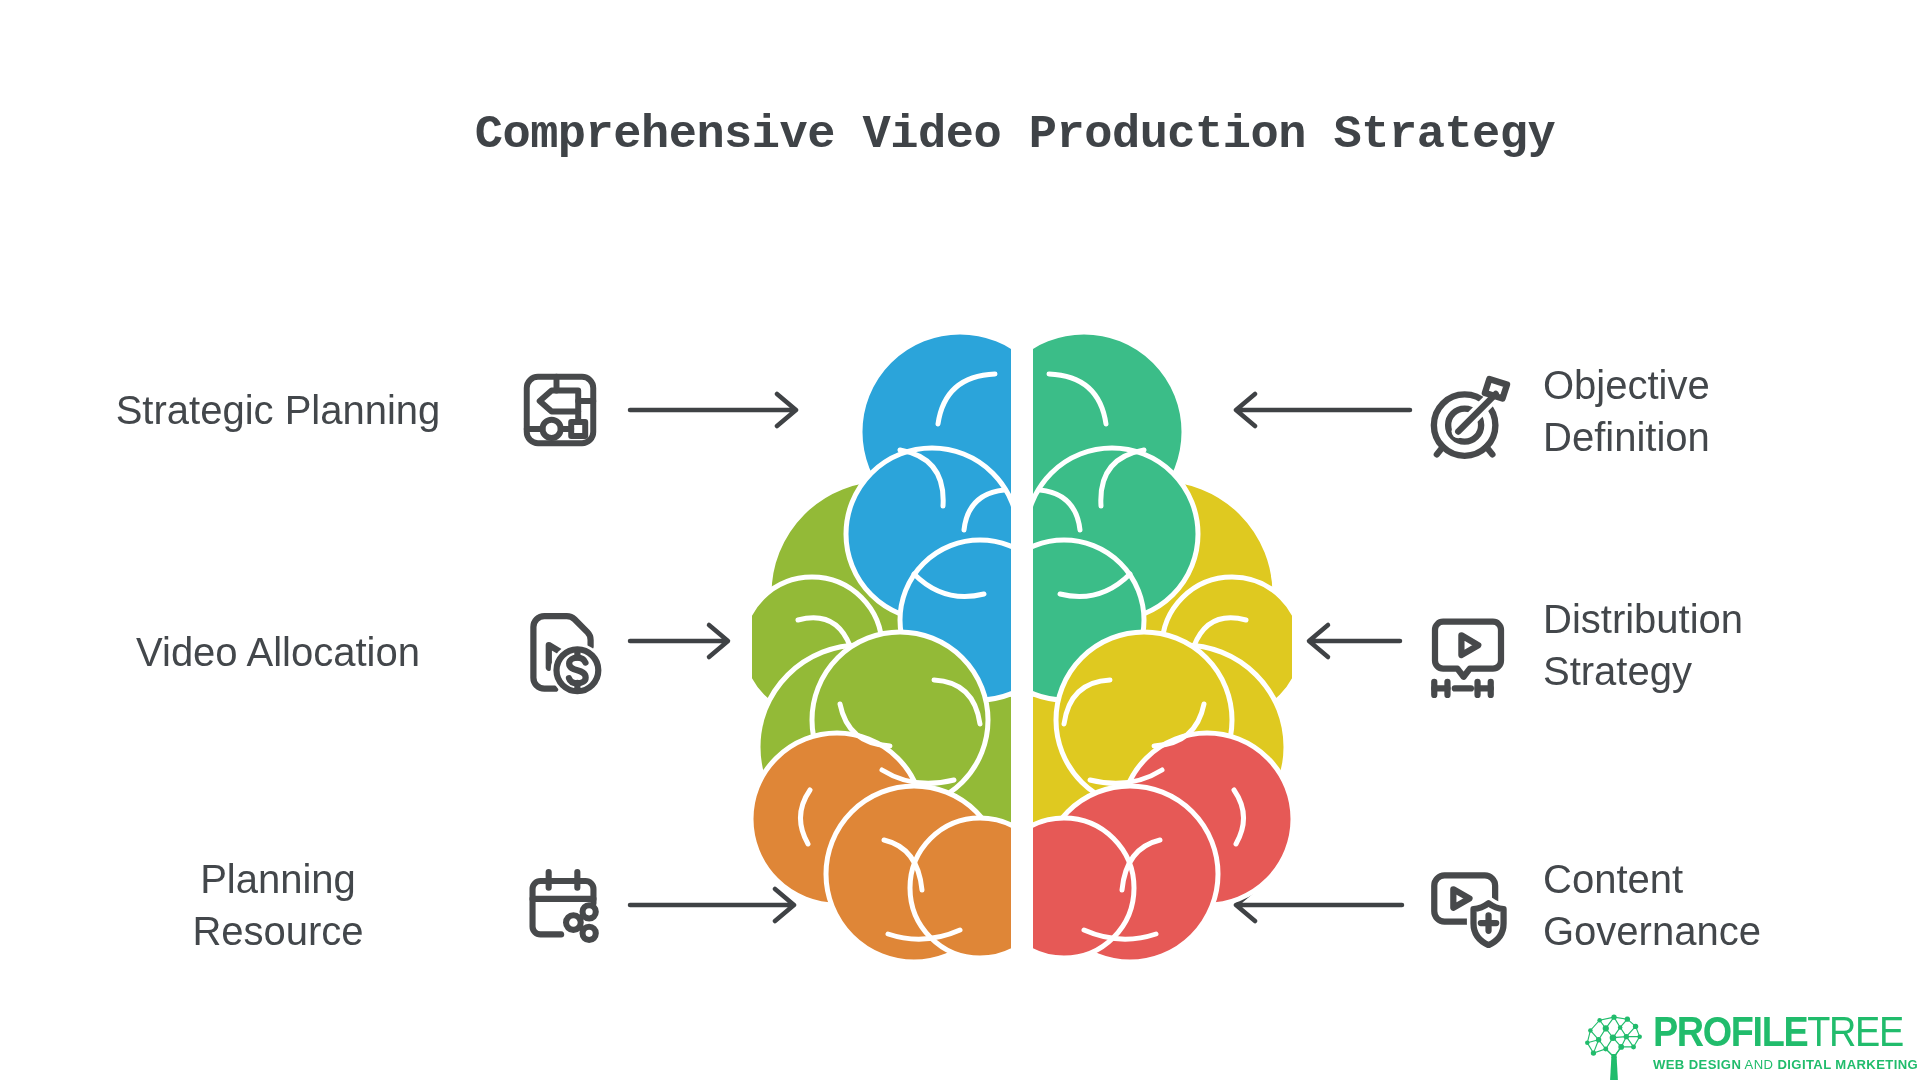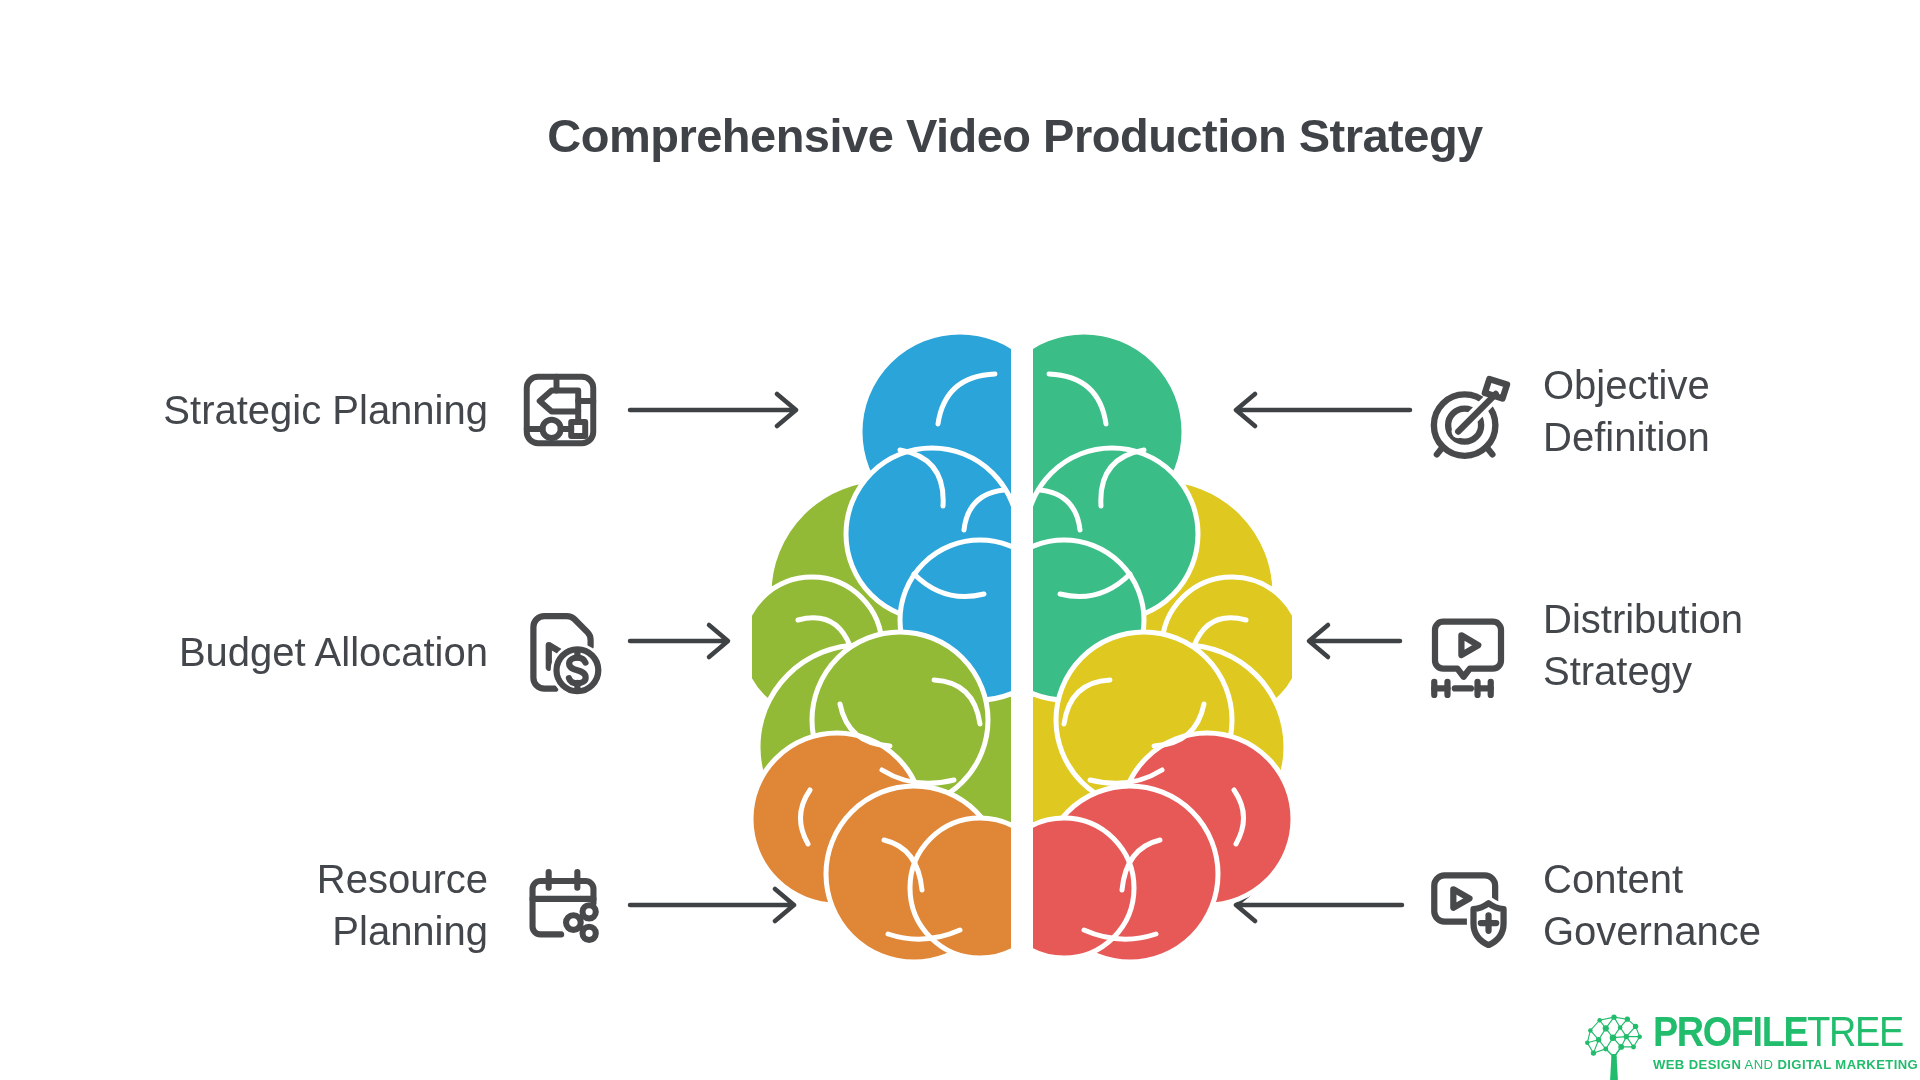--- a/index.html
+++ b/index.html
@@ -5,26 +5,27 @@
   html,body{margin:0;padding:0;}
   body{
     width:1920px;height:1080px;position:relative;overflow:hidden;
     background:var(--c-background,#fff);
     font-family:"Liberation Sans",sans-serif;
   }
   .title{
     position:absolute;left:415px;top:108px;width:1200px;
     text-align:center;font-size:47px;font-weight:700;letter-spacing:-0.5px;
     color:var(--c-title_text,#3f4347);
+    font-family:Liberation Mono, monospace;
   }
   .label{
     position:absolute;font-size:40px;line-height:52px;
     color:var(--c-label_text,#43474b);
   }
-  .label.left{width:420px;text-align:right;left:68px;}
+  .label.left{width:420px;text-align:center;left:68px;}
   .label.right{width:420px;text-align:left;left:1543px;}
   .icon{position:absolute;}
   .oi{fill:none;stroke:var(--c-icon_stroke,#47494b);stroke-width:1.7;
       stroke-linecap:round;stroke-linejoin:round;}
   .halo{fill:#fff;stroke:none;}
   .halostroke{fill:#fff;stroke:#fff;stroke-width:3.6;stroke-linejoin:round;}
   .wline{fill:none;stroke:#fff;stroke-width:3.6;stroke-linecap:round;}
   .wfill{fill:#fff;}
   .arrows{position:absolute;left:0;top:0;pointer-events:none;}
   .arrow{fill:none;stroke:var(--c-arrow,#3f4245);stroke-width:4.5;
@@ -62,26 +63,26 @@
 </head>
 <body>
 
 <div class="title">Comprehensive Video Production Strategy</div>
 
 <div class="label left" style="top:384px;">
   <div>Strategic Planning</div>
   <div></div>
 </div>
 <div class="label left" style="top:626px;">
-  <div>Budget Allocation</div>
+  <div>Video Allocation</div>
   <div></div>
 </div>
 <div class="label left" style="top:853px;">
+  <div>Planning</div>
   <div>Resource</div>
-  <div>Planning</div>
 </div>
 
 <div class="label right" style="top:359px;">
   <div>Objective</div>
   <div>Definition</div>
 </div>
 <div class="label right" style="top:593px;">
   <div>Distribution</div>
   <div>Strategy</div>
 </div>

